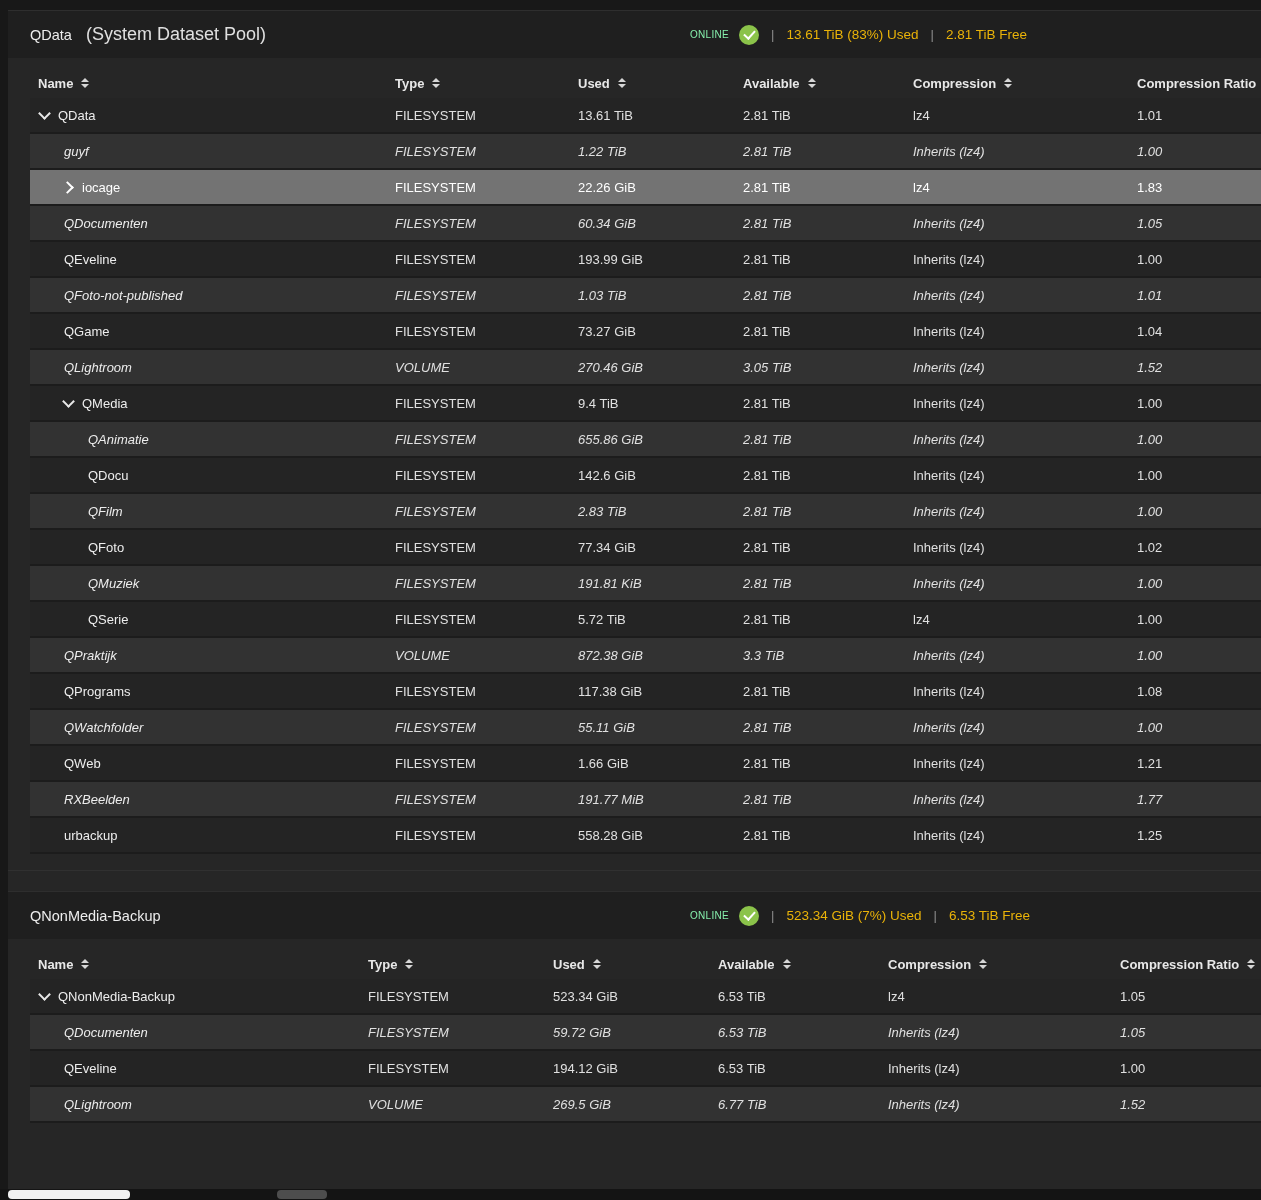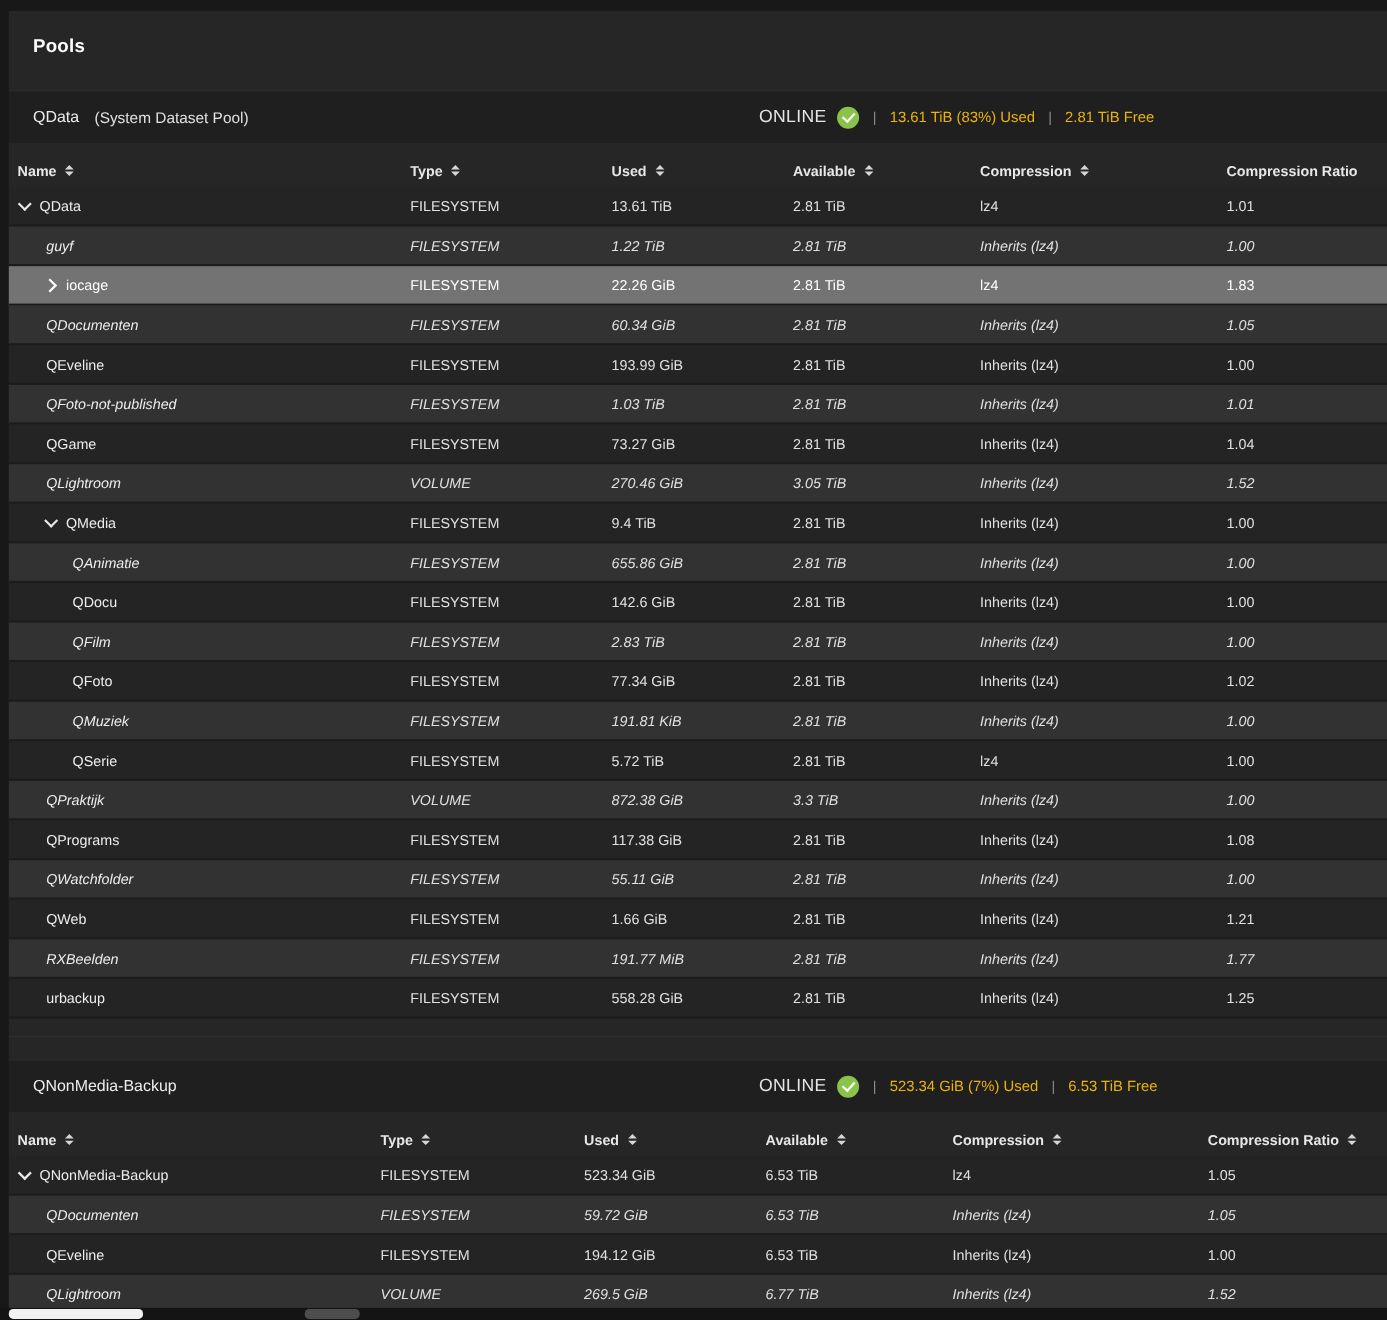--- a/index.html
+++ b/index.html
@@ -9,33 +9,33 @@
   .card { position:absolute; left:8px; top:10px; width:1253px; height:1190px;
           background:#262626; }
 
   .card-title { padding:22px 0 0 22px; height:72px; font-size:17px; font-weight:bold;
                 color:#ffffff; letter-spacing:.2px; }
 
   .pool-header { position:relative; height:48px; background:#1f1f1f;
                  display:flex; align-items:center; padding-left:22px;
                  border-top:1px solid #2e2e2e; }
   .pool-name { font-size:14.5px; color:#ededed; }
-  .pool-suffix { font-size:14px; color:#e0e0e0; margin-left:14px; }
+  .pool-suffix { font-size:18px; color:#e0e0e0; margin-left:14px; }
   .pool-status { position:absolute; left:682px; top:0; height:100%;
                  display:flex; align-items:center; gap:10px; white-space:nowrap; }
-  .status-label { font-size:16px; color:#e5e5e5; letter-spacing:.3px; }
+  .status-label { font-size:10px; color:#86efac; letter-spacing:.3px; }
   .check-icon { width:20px; height:20px; border-radius:50%; background:#8bc34a;
                 position:relative; display:inline-block; }
   .check-icon::after { content:""; position:absolute; left:6.5px; top:3.5px;
                        width:5px; height:9px; border-right:2px solid #ffffff;
                        border-bottom:2px solid #ffffff; transform:rotate(42deg); }
   .pipe { color:#8d8d8d; font-size:13px; margin:0 2px; }
   .stat-text { font-size:13.5px; color:#eab308; }
 
-  .table { }
+  .table { margin-left:22px; }
   .thead { display:grid; height:30px; margin-top:10px; align-items:center; }
   .pool-sec-0 .thead, .pool-sec-0 .tr { grid-template-columns:357px 183px 165px 170px 224px minmax(160px,1fr); }
   .pool-sec-1 .thead, .pool-sec-1 .tr { grid-template-columns:330px 185px 165px 170px 232px minmax(160px,1fr); }
   .th { display:flex; align-items:center; padding-left:8px; font-size:13px;
         font-weight:bold; color:#e8e8e8; cursor:pointer; white-space:nowrap; }
   .sort-icon { display:inline-flex; flex-direction:column; gap:2px; margin-left:8px; }
   .sort-icon::before { content:""; width:0; height:0;
         border-left:4px solid transparent; border-right:4px solid transparent;
         border-bottom:4px solid #d6d6d6; }
   .sort-icon::after { content:""; width:0; height:0;
@@ -65,21 +65,20 @@
                 background:#141414; cursor:pointer; }
   .hthumb { position:absolute; top:1px; height:9px; border-radius:4px; }
   .hthumb.white { left:8px; width:122px; background:#f2f2f2; }
   .hthumb.gray  { left:277px; width:50px; background:#4d4d4d; }
 </style>
 </head>
 <body>
 
 <div class="page">
   <div class="card">
-    <div class="card-title">Pools</div>
 
     <section class="pool-sec-0">
       <div class="pool-header">
         <span class="pool-name">QData</span>
         <span class="pool-suffix">(System Dataset Pool)</span>
         <div class="pool-status">
           <span class="status-label">ONLINE</span>
           <span class="check-icon"></span>
           <span class="pipe">|</span>
           <span class="stat-text">13.61 TiB (83%) Used</span>

